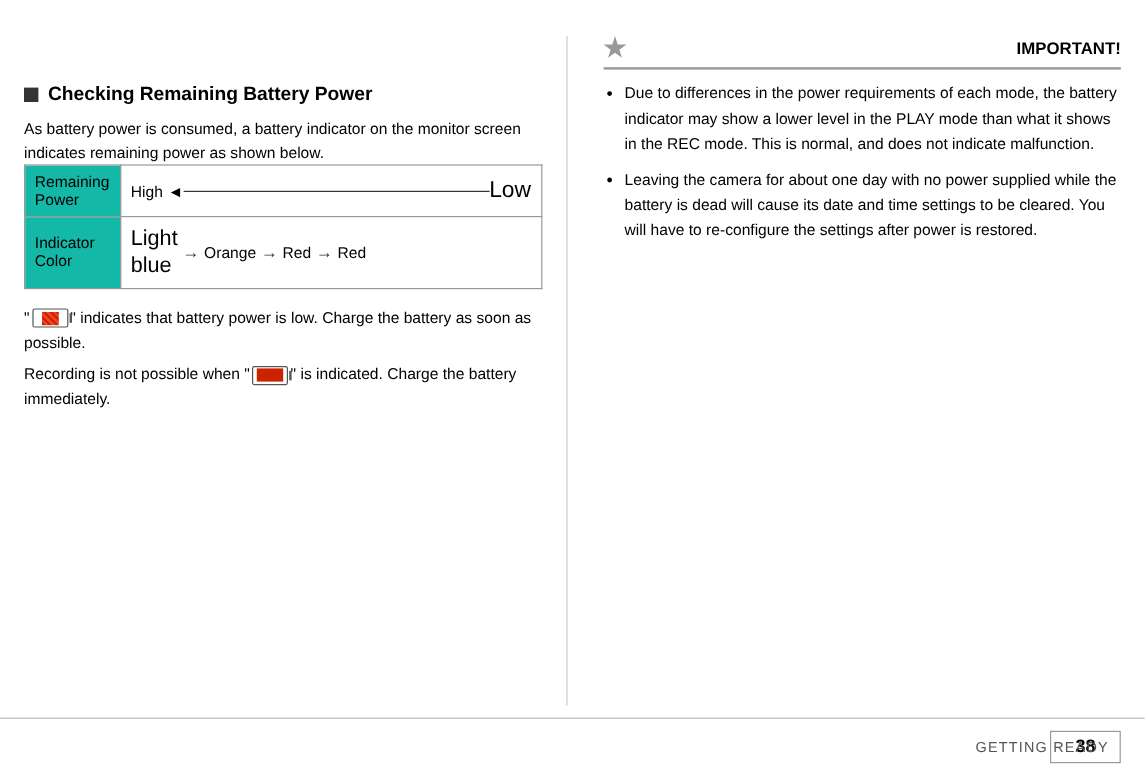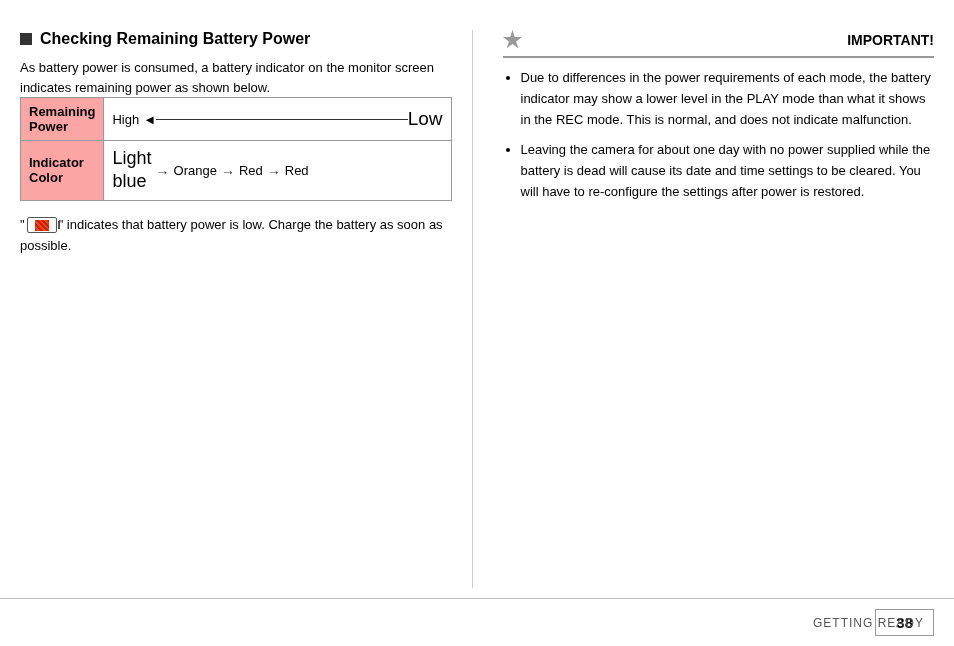--- a/index.html
+++ b/index.html
@@ -28,20 +28,21 @@
       flex: 1;
       padding-left: 10px;
     }
     .section-title {
       font-size: 16px;
       font-weight: bold;
       margin-bottom: 10px;
       display: flex;
       align-items: center;
       gap: 8px;
+      margin-top: 40px;
     }
     .section-title-square {
       width: 12px;
       height: 12px;
       background: #333;
       display: inline-block;
       flex-shrink: 0;
     }
     .intro-text {
       font-size: 13px;
@@ -53,22 +54,22 @@
       width: 100%;
       margin-bottom: 14px;
       border: 1px solid #999;
     }
     .battery-table td, .battery-table th {
       border: 1px solid #999;
       padding: 6px 8px;
       vertical-align: middle;
     }
     .battery-table .header-cell {
-      background: #fca5a5;
-      font-weight: bold;
+      background: #14b8a6;
+      font-weight: normal;
       font-size: 13px;
       width: 80px;
     }
     .power-row-content {
       display: flex;
       align-items: center;
       width: 100%;
     }
     .arrow-line {
       flex: 1;
@@ -275,20 +276,25 @@
           </td>
         </tr>
       </tbody>
     </table>
 
     <p class="note-text">
       "<span class="battery-inline">
           <span class="battery-inline-low"></span>
         </span>" indicates that battery power is low. Charge the battery as soon as possible.
     </p>
+    <p class="note-text">
+      Recording is not possible when "<span class="battery-inline">
+          <span class="battery-inline-vlow"></span>
+        </span>" is indicated. Charge the battery immediately.
+    </p>
   </div>
 
   <div class="right-column">
     <div class="important-box">
       <div class="important-header">
         <div class="star-icon"></div>
         <span>IMPORTANT!</span>
       </div>
       <ul class="important-list">
         <li>Due to differences in the power requirements of each mode, the battery indicator may show a lower level in the PLAY mode than what it shows in the REC mode. This is normal, and does not indicate malfunction.</li>

